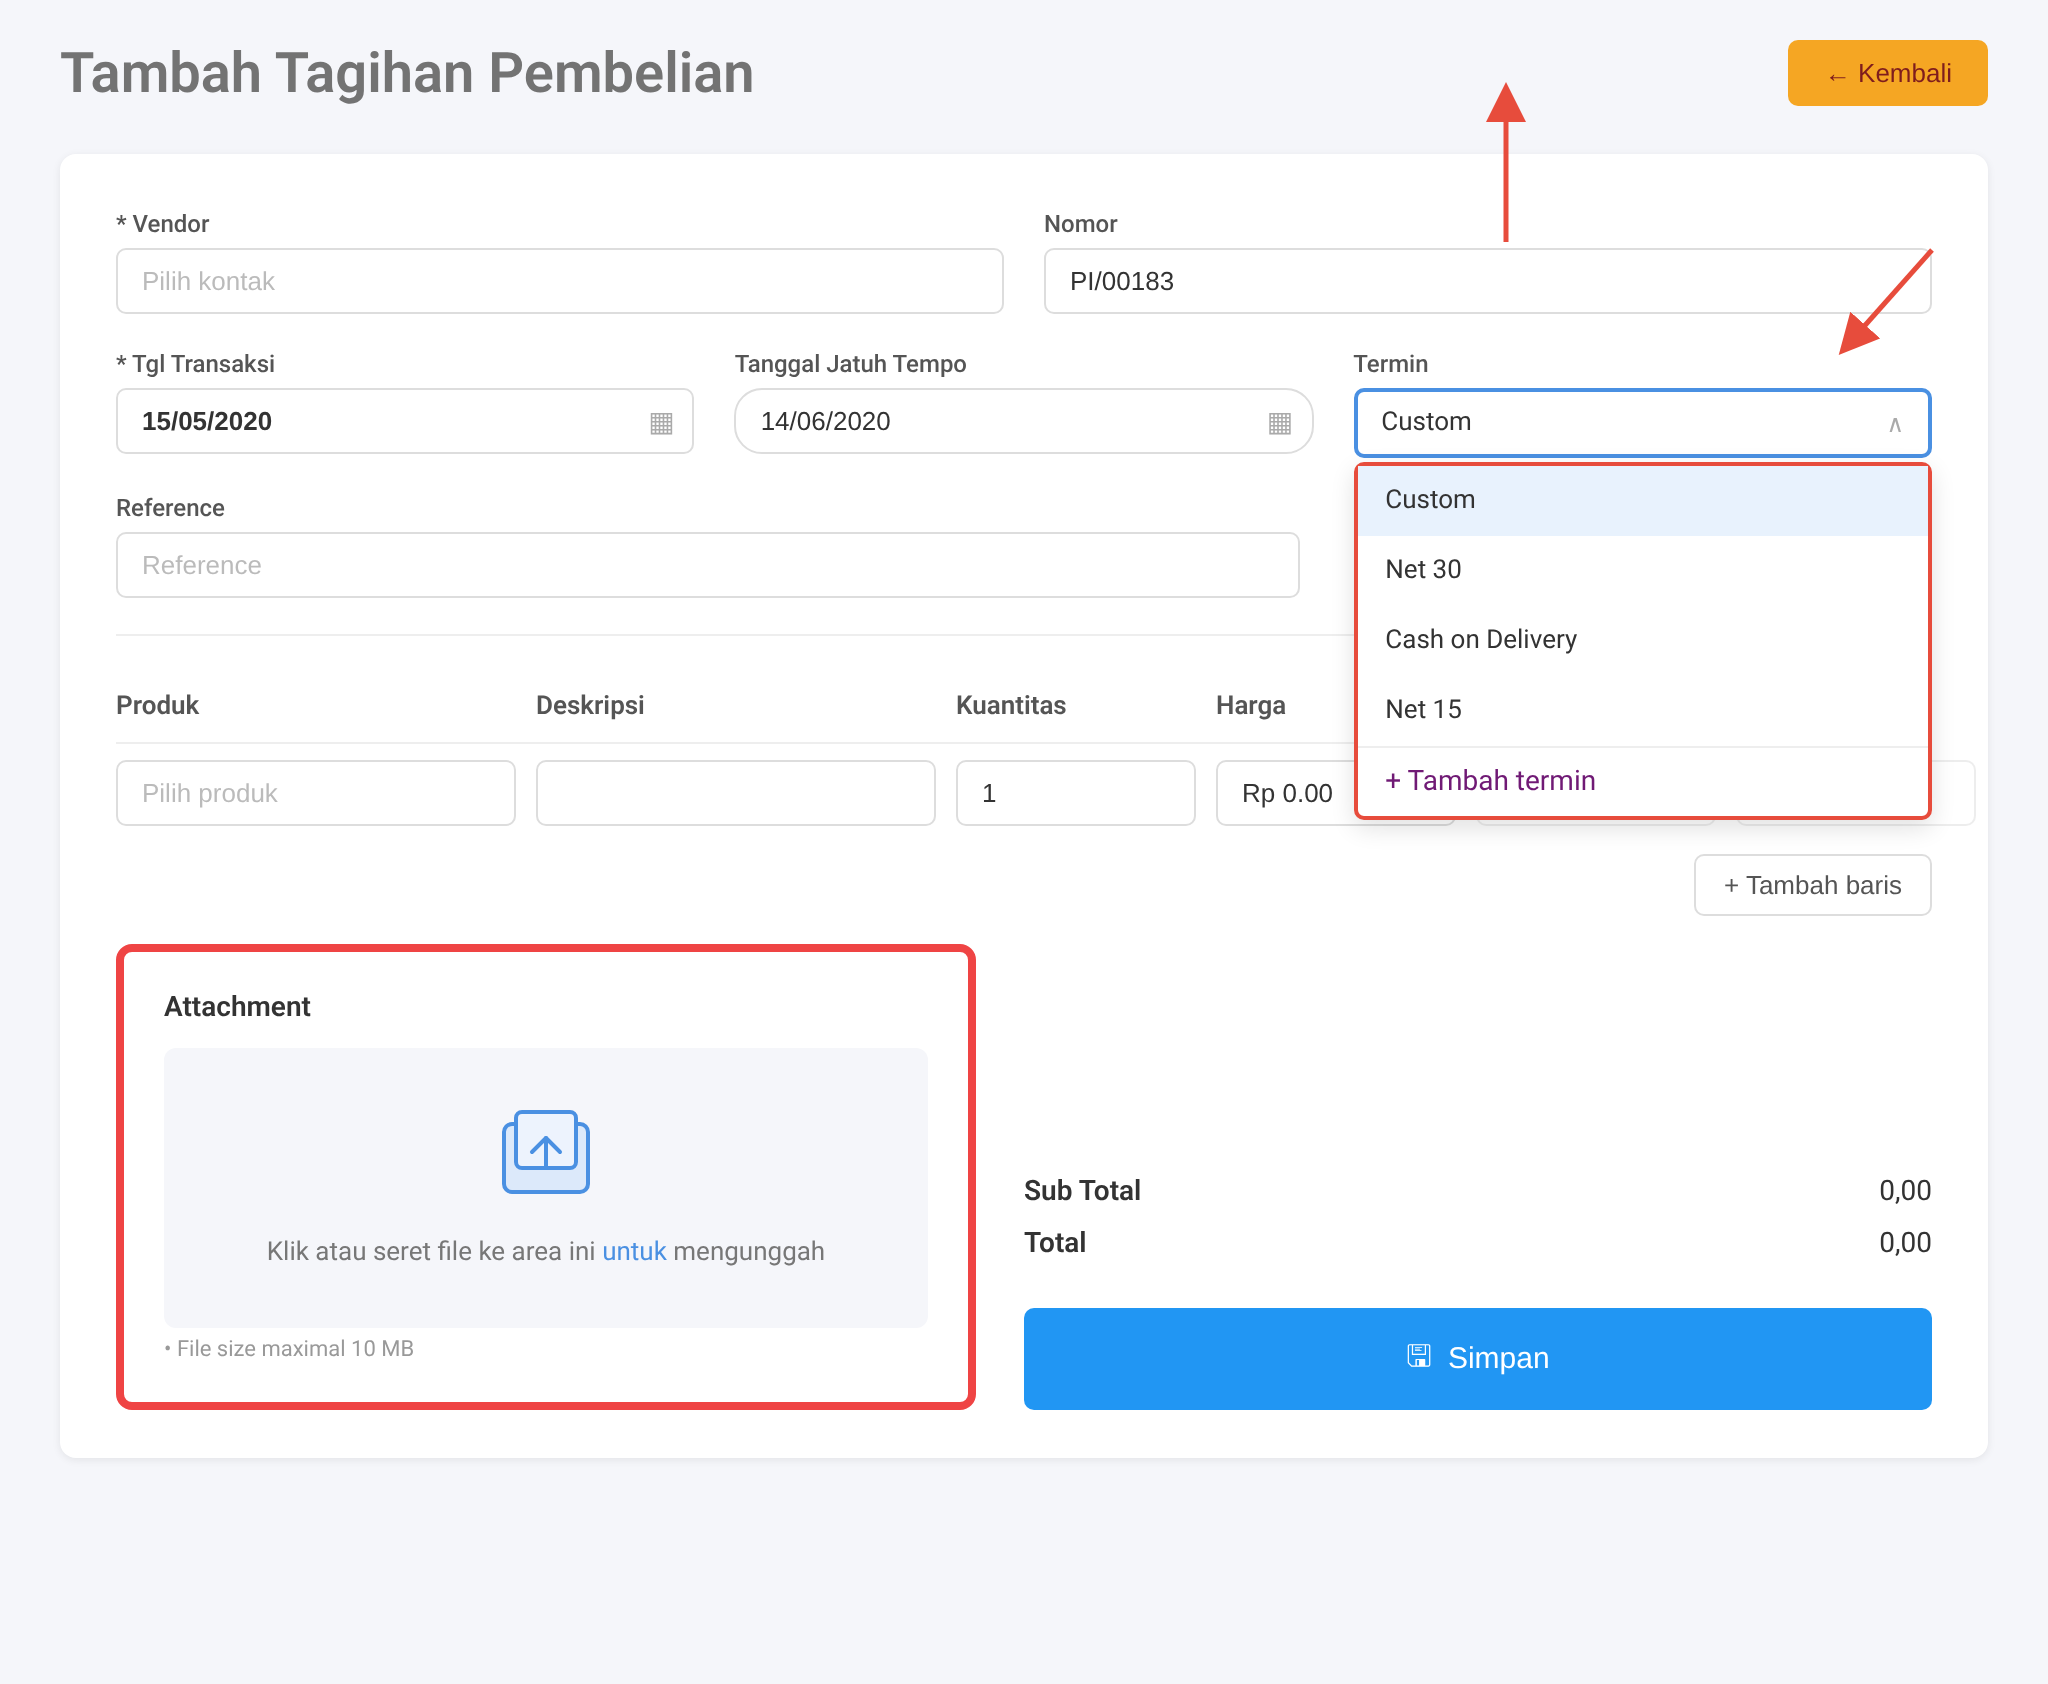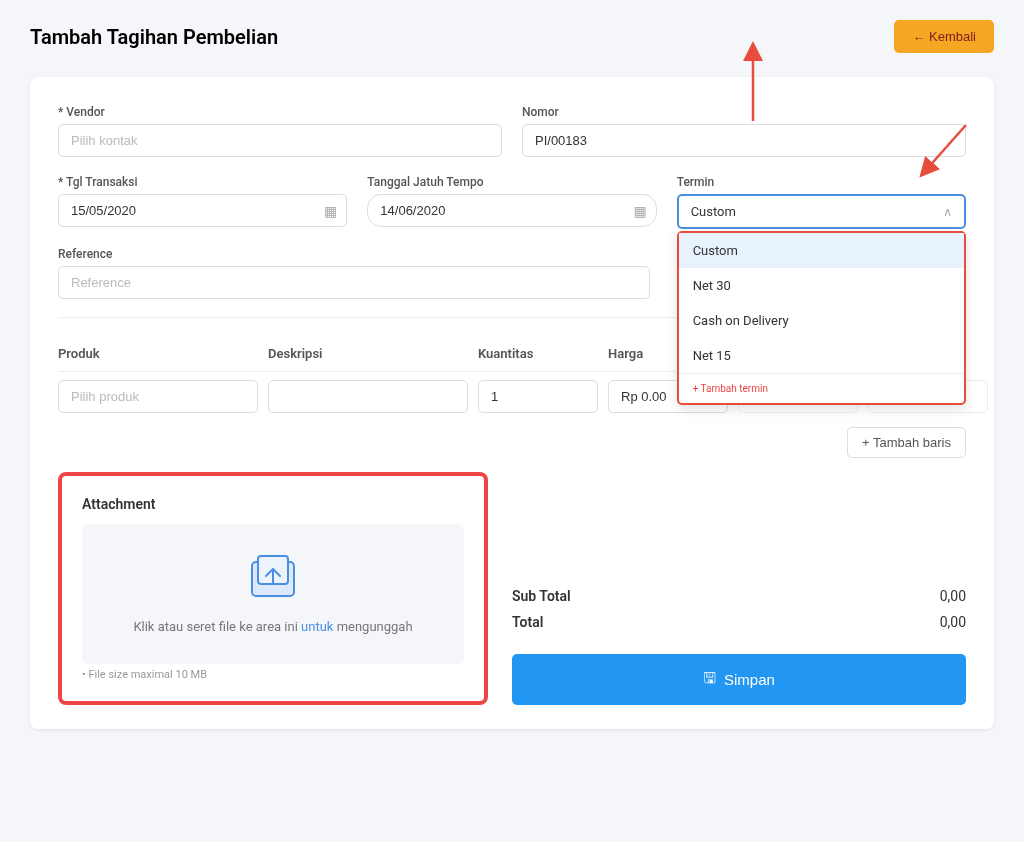--- a/index.html
+++ b/index.html
@@ -11,23 +11,23 @@
       color: #333;
       font-size: 14px;
     }
     .page-header {
       display: flex;
       align-items: center;
       justify-content: space-between;
       margin-bottom: 24px;
     }
     .page-title {
-      font-size: 20px;
+      font-size: 28px;
       font-weight: 600;
-      color: #000000;
+      color: #737373;
     }
     .btn-back {
       background: #f5a623;
       color: #7f1d1d;
       border: none;
       padding: 9px 18px;
       border-radius: 5px;
       font-size: 13px;
       cursor: pointer;
       display: flex;
@@ -107,22 +107,22 @@
     }
     .dropdown-item {
       padding: 10px 14px;
       cursor: pointer;
       font-size: 13px;
       color: #333;
     }
     .dropdown-item.active { background: #e8f2fd; }
     .add-termin {
       padding: 9px 14px;
-      color: #ef4444;
-      font-size: 10px;
+      color: #701a75;
+      font-size: 14px;
       cursor: pointer;
       border-top: 1px solid #eee;
     }
     .divider-line {
       border: none;
       border-top: 1px solid #eee;
       margin: 8px 0 18px 0;
     }
     .table-header {
       display: grid;
@@ -257,21 +257,21 @@
     <div class="form-group" style="flex:1">
       <label class="form-label">Nomor</label>
       <input class="form-input" type="text" value="PI/00183" style="">
     </div>
   </div>
 
   <div class="form-row" style="position:relative;">
     <div class="form-group" style="flex:1">
       <label class="form-label">* Tgl Transaksi</label>
       <div class="input-with-icon">
-        <input class="form-input" type="text" style="padding-right: 48px;" value="15/05/2020">
+        <input class="form-input" type="text" style="padding-right: 48px; font-weight: bold;" value="15/05/2020">
         <span class="calendar-icon">▦</span>
       </div>
     </div>
     <div class="form-group" style="flex:1">
       <label class="form-label">Tanggal Jatuh Tempo</label>
       <div class="input-with-icon">
         <input class="form-input" type="text" style="padding-right: 30px; border-radius: 14px;" value="14/06/2020">
         <span class="calendar-icon">▦</span>
       </div>
     </div>

